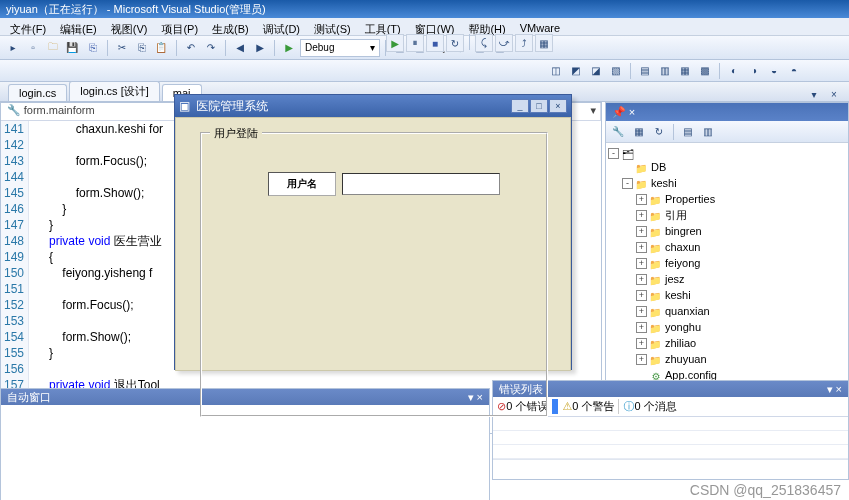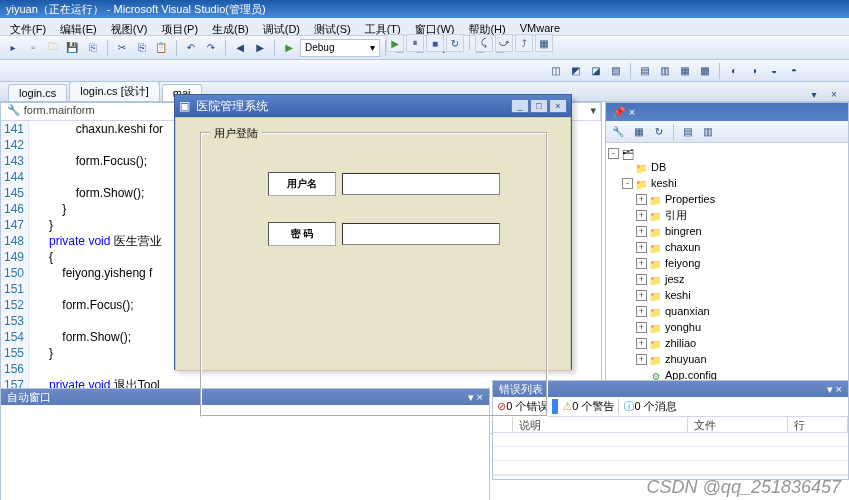--- a/index.html
+++ b/index.html
@@ -45,21 +45,21 @@
 .autos { width:490px; height:116px;margin-top:8px; }
 .autos-hdr { display:flex; height:16px; border-bottom:1px solid #d0d8e8; font-size:11px; color:#444; }
 .autos-hdr > div { border-right:1px solid #d0d8e8; padding:1px 6px; }
 .errlist { flex:1; height:100px; margin-left:2px; }
 .err-bar { height:20px; border-bottom:1px solid #d0d8e8; display:flex; align-items:center; padding:0 4px; gap:4px; font-size:11px; }
 .err-hdr { display:flex; height:16px; border-bottom:1px solid #d0d8e8; font-size:11px; color:#444; }
 .err-hdr > div { border-right:1px solid #d0d8e8; padding:1px 6px; }
 .err-rows { border-bottom:1px solid #e0e6f0; }
 .err-rows .row { height:14px; border-bottom:1px solid #e8ecf4; }
 
-.watermark { position:absolute; right:8px; bottom:2px; font-size:18px; color:rgba(80,80,80,.6);font-style:italic; }
+.watermark { position:absolute; right:8px; bottom:2px; font-size:14px; color:rgba(80,80,80,.6); }
 
 
 .login-win { position:absolute; left:174px; top:94px; width:398px; height:276px; border:1px solid #3a5a9a; box-shadow:4px 4px 4px rgba(0,0,0,.15); }
 .login-title { height:22px; background:linear-gradient(#5a82c8,#3a62a8); color:#fff; font-size:12px; display:flex; align-items:center; padding:0 4px; gap:6px; }
 .login-title .spacer { flex:1; }
 .win-btns { display:flex; gap:1px; }
 .win-btn { width:18px; height:14px; background:#d0dcef; border:1px solid #5a7ab8; font-size:9px; display:flex; align-items:center; justify-content:center; color:#2a4a7a; }
 .login-body { height:254px; background:#e8e4ca; border:1px solid #ccc8aa; position:relative; }
 .login-group { position:absolute; left:24px; top:14px; width:348px; height:285px; border:2px groove #fff; }
 .group-label { position:absolute; left:8px; top:-8px; background:#e8e4ca; padding:0 4px; font-size:11px; }
@@ -343,26 +343,20 @@
   <div class="bp errlist">
     <div class="bp-title">
         <span>错误列表</span>
       <span><span>▾</span> <span>×</span></span>
     </div>
     <div class="err-bar">
       <span><span style="color:#c33">⊘</span><span>0 个错误</span></span>
       <span style="border-left:6px solid #3b82f6;padding-left:4px"><span style="color:#ca3">⚠</span><span>0 个警告</span></span>
       <span style="border-left:1px solid #ccc;padding-left:4px"><span style="color:#39c">ⓘ</span><span>0 个消息</span></span>
     </div>
-    <div class="err-hdr">
-      <div style="width:20px"></div>
-      <div style="flex:1">说明</div>
-      <div style="width:100px">文件</div>
-      <div style="width:60px">行</div>
-    </div>
     <div class="err-rows">
         <div class="row"></div>
         <div class="row"></div>
         <div class="row"></div>
       </div>
   </div>
 </div>
 
 <div class="watermark">CSDN @qq_251836457</div>
 
@@ -377,19 +371,15 @@
       <span class="win-btn">×</span>
     </span>
   </div>
   <div class="login-body">
     <div class="login-group">
       <span class="group-label">用户登陆</span>
       <div class="login-row" style="top:38px;left:66px">
         <label>用户名</label>
         <input type="text" style="">
       </div>
-      <div class="login-row" style="top:88px;left:66px">
-        <label>密 码</label>
-        <input type="password" style="">
-      </div>
     </div>
   </div>
 </div>
 
 </body></html>

